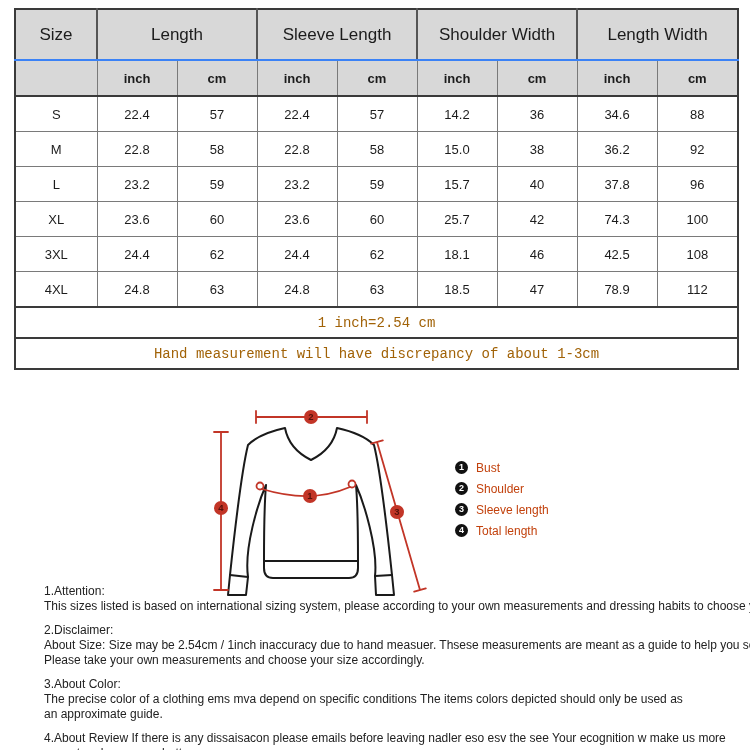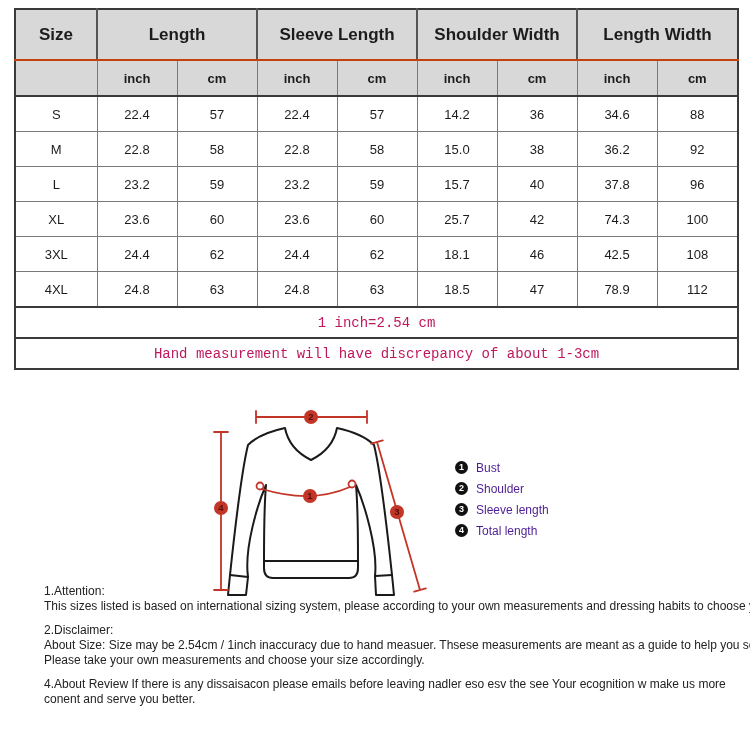--- a/index.html
+++ b/index.html
@@ -13,51 +13,51 @@
     position:absolute;left:14px;top:8px;width:723px;
     border-collapse:collapse;table-layout:fixed;
     border:2px solid #3a3a3a;
   }
   .size-table th,.size-table td{
     border:1px solid #7a7a7a;text-align:center;vertical-align:middle;padding:0;
     color:#1c1c1c;
   }
   .size-table thead th{background:var(--header_bg);}
   .size-table tr.main th{
-    height:49px;font-size:17px;font-weight:bold;
-    border-bottom:2px solid #c2410c;border-left:2px solid #555;
+    height:49px;font-size:17px;font-weight:normal;
+    border-bottom:2px solid #3b82f6;border-left:2px solid #555;
   }
   .size-table tr.main th:first-child{border-left:none;}
   .size-table tr.units th{
     height:34px;font-size:13px;font-weight:bold;
     border-bottom:2px solid #3a3a3a;
   }
   .size-table tbody td{height:34px;font-size:13px;}
   .size-table tfoot td{
     height:29px;font-family:"Liberation Mono","DejaVu Sans Mono",monospace;
-    font-size:14px;color:#be185d;border-top:2px solid #3a3a3a;
+    font-size:14px;color:#a16207;border-top:2px solid #3a3a3a;
   }
   
   .diagram{position:absolute;left:140px;top:398px;}
   .outline{fill:none;stroke:var(--outline);stroke-width:2;stroke-linejoin:round;stroke-linecap:round;}
   .red-line{fill:none;stroke:var(--accent);stroke-width:1.8;stroke-linecap:round;}
   .red-dot{fill:var(--accent);stroke:none;}
   .marker-num{
     font-family:"Liberation Sans",sans-serif;font-size:9.5px;font-weight:bold;
     fill:var(--marker_num);text-anchor:middle;
   }
   
   .legend{position:absolute;left:455px;top:461px;}
   .legend-item{display:flex;align-items:center;margin-bottom:8px;height:13px;}
   .legend-dot{
     width:13px;height:13px;border-radius:50%;background:var(--legend_dot);
     color:#ffffff;font-size:9px;font-weight:bold;line-height:13px;text-align:center;
     flex:0 0 13px;
   }
-  .legend-label{font-size:12px;color:#4c1d95;margin-left:8px;white-space:nowrap;}
+  .legend-label{font-size:12px;color:#c2410c;margin-left:8px;white-space:nowrap;}
   
   .notes{position:absolute;left:8px;top:584px;width:736px;font-size:12px;line-height:15px;color:#222;}
   .note-block{margin-bottom:9px;}
   .note-block div{white-space:nowrap;margin-left:36px;}
 </style>
 </head>
 <body>
 
 <div class="page">
 
@@ -236,18 +236,23 @@
     <div class="note-block">
       <div>1.Attention:</div>
       <div>This sizes listed is based on international sizing system, please according to your own measurements and dressing habits to choose your suitable size.</div>
     </div>
     <div class="note-block">
       <div>2.Disclaimer:</div>
       <div>About Size: Size may be 2.54cm / 1inch inaccuracy due to hand measuer. Thsese measurements are meant as a guide to help you select the correct size.</div>
       <div>Please take your own measurements and choose your size accordingly.</div>
     </div>
     <div class="note-block">
+      <div>3.About Color:</div>
+      <div>The precise color of a clothing ems mva depend on specific conditions The items colors depicted should only be used as</div>
+      <div>an approximate guide.</div>
+    </div>
+    <div class="note-block">
       <div>4.About Review If there is any dissaisacon please emails before leaving nadler eso esv the see Your ecognition w make us more</div>
       <div>conent and serve you better.</div>
     </div>
   </div>
 
 </div>
 
 </body></html>

